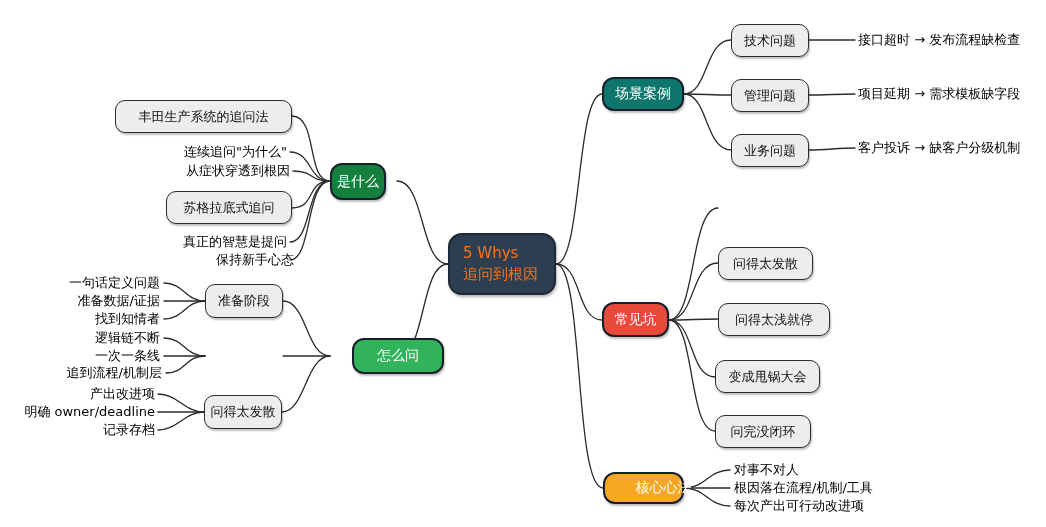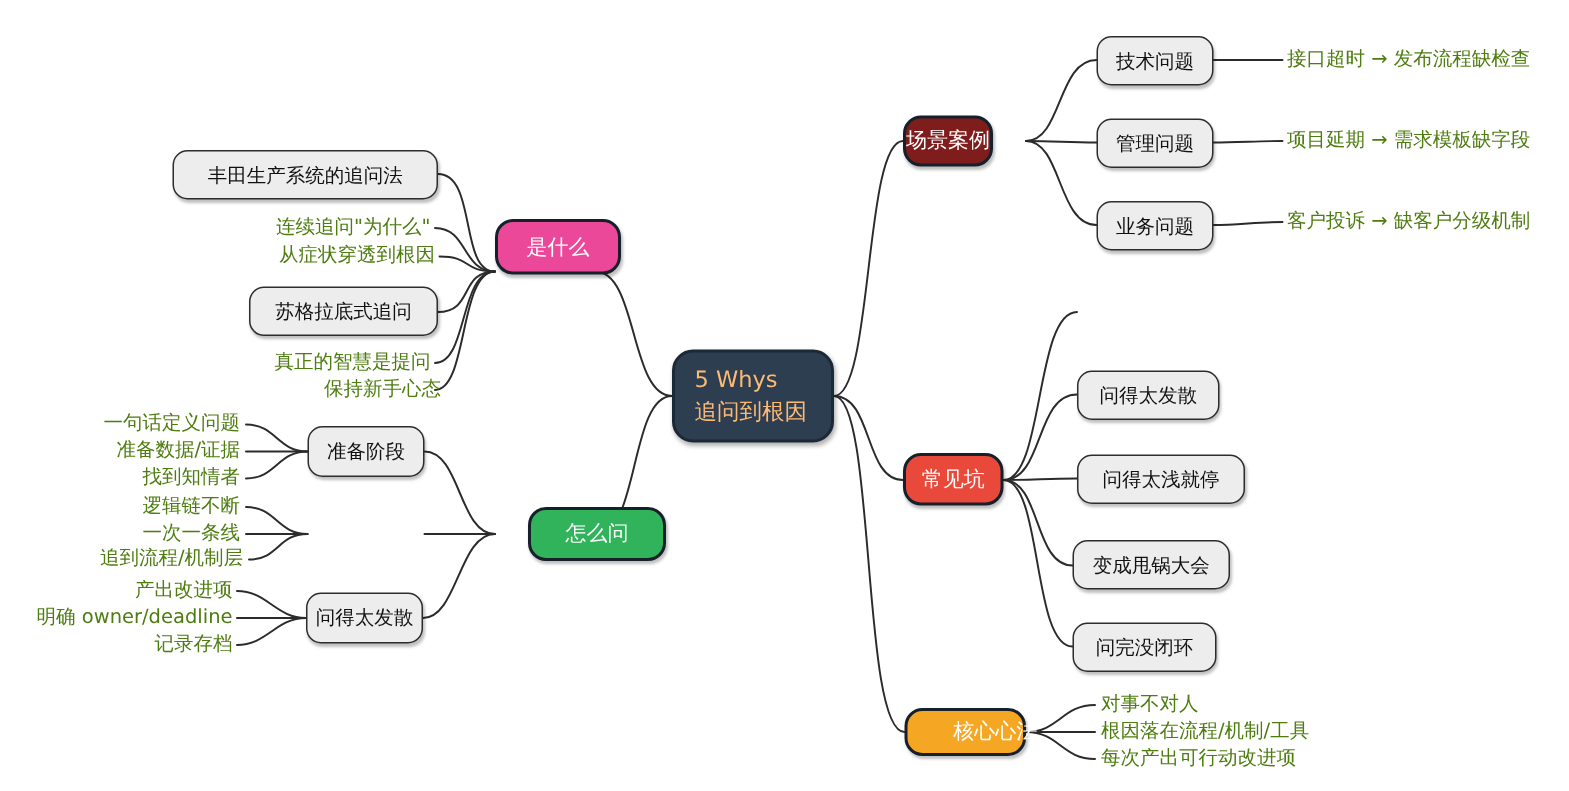--- a/index.html
+++ b/index.html
@@ -21,27 +21,27 @@
     color:#111; font-size:13px;
     box-shadow:1px 2px 2px rgba(0,0,0,0.25);
   }
   .branch {
     color:#ffffff; font-size:14px; border:2px solid #16202b; border-radius:12px;
     box-shadow:1px 2px 2px rgba(0,0,0,0.25);
   }
   .root {
     position:absolute; z-index:1; box-sizing:border-box;
     display:flex; flex-direction:column; justify-content:center; align-items:flex-start;
-    color:#fdba74; font-size:15px; line-height:21px; padding:0 13px;
+    color:#f97316; font-size:15px; line-height:21px; padding:0 13px;
     border:2px solid #1b2836; border-radius:14px;
     box-shadow:1px 2px 3px rgba(0,0,0,0.3); white-space:nowrap;
   }
   .leaf {
     position:absolute; z-index:1; font-size:13px; line-height:18px;
-    color:#4d7c0f; white-space:nowrap;
+    color:#000000; white-space:nowrap;
   }
   .leaf.r { text-align:right; }
 </style>
 </head>
 <body>
 
 <div class="canvas">
 
   <svg class="edges" width="1046" height="527">
 
@@ -91,23 +91,23 @@
     <path class="edge" d="M 684,488 C 706,488 708,470 730,470"></path>
     <path class="edge" d="M 684,488 C 700,488 714,488 730,488"></path>
     <path class="edge" d="M 684,488 C 706,488 708,506 730,506"></path>
   </svg>
 
   <div class="root" style="left: 448px; top: 233px; width: 108px; height: 62px; background: rgb(45, 62, 80);">
     <div>5 Whys</div>
     <div>追问到根因</div>
   </div>
 
-  <div class="node branch" style="left: 330px; top: 146px; width: 84px; height: 37px; background: #ec4899;">是什么</div>
+  <div class="node branch" style="left: 330px; top: 163px; width: 56px; height: 37px; background: #15803d;">是什么</div>
   <div class="node branch" style="left: 330px; top: 338px; width: 92px; height: 36px; background: rgb(49, 179, 92); margin-left: 22px;">怎么问</div>
-  <div class="node branch" style="left: 602px; top: 77px; width: 60px; height: 34px; background: #7f1d1d;">场景案例</div>
+  <div class="node branch" style="left: 602px; top: 77px; width: 82px; height: 34px; background: #0f766e;">场景案例</div>
   <div class="node branch" style="left: 602px; top: 302px; width: 67px; height: 35px; background: rgb(232, 73, 59);">常见坑</div>
   <div class="node branch" style="left: 603px; top: 472px; width: 81px; height: 32px; background: rgb(245, 166, 35); padding-left: 40px;">核心心法</div>
 
   <div class="node gray" style="left:115px;top:100px;width:177px;height:33px">丰田生产系统的追问法</div>
   <div class="leaf r" style="right:759px;top:143px">连续追问"为什么"</div>
   <div class="leaf r" style="right:756px;top:162px">从症状穿透到根因</div>
   <div class="node gray" style="left:166px;top:191px;width:126px;height:33px">苏格拉底式追问</div>
   <div class="leaf r" style="right:759px;top:233px">真正的智慧是提问</div>
   <div class="leaf r" style="right:752px;top:251px">保持新手心态</div>
 

